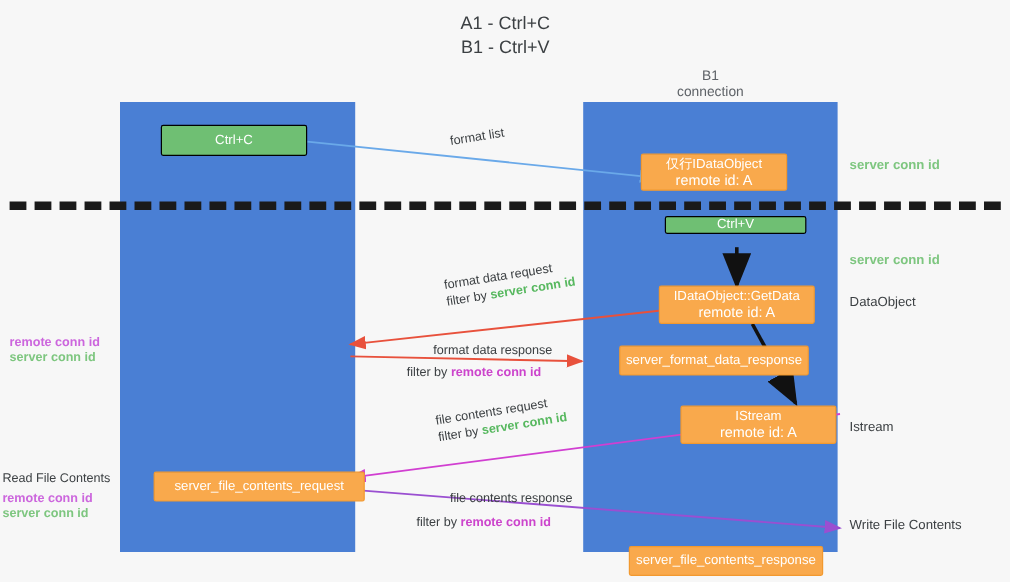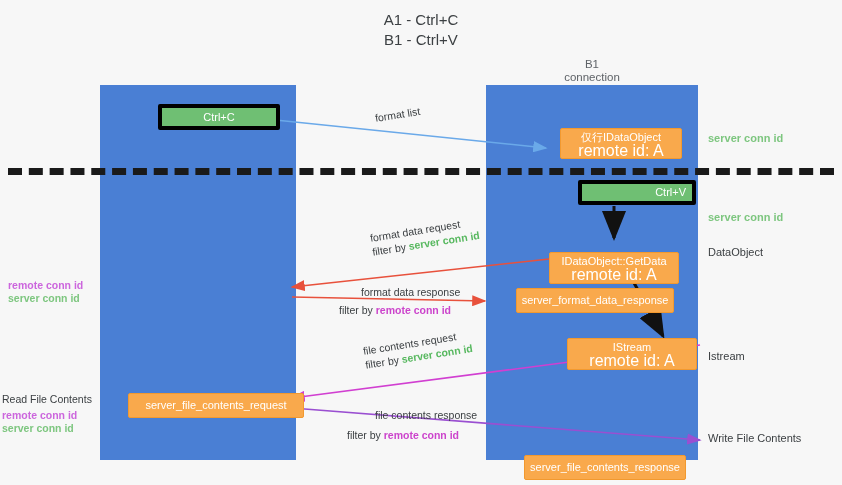--- a/index.html
+++ b/index.html
@@ -35,23 +35,23 @@
   .node{
     position:absolute;
     border-radius:2px;
     display:flex;flex-direction:column;align-items:center;justify-content:center;
     color:#ffffff;
     font-size:11px;line-height:13px;
     text-align:center;
     box-sizing:border-box;
     padding:3px 6px;
   }
-  .node.green{background:#6fbf73;border:4px solid #000000;margin-left:24px;}
+  .node.green{background:#6fbf73;border:1px solid #000000;}
   .node.orange{background:#f9a94c;border:1px solid #f2992f;}
-  .node .sub{font-size:16px;}
+  .node .sub{font-size:12px;}
 
   .mid{
     position:absolute;font-size:10.5px;line-height:14px;color:#3c4043;
     white-space:nowrap;
   }
   .mid .grn{color:#57b85f;font-weight:bold;}
   .mid .mag{color:#cc44cc;font-weight:bold;}
   .rot-neg{transform:rotate(-9deg);transform-origin:left top;}
 
   .sidelabel{
@@ -115,30 +115,30 @@
     <line x1="700" y1="345" x2="292" y2="398" stroke="#d13fd1" stroke-width="1.6" marker-end="url(#ah-mag)"></line>
     <line x1="292" y1="408" x2="700" y2="440" stroke="#9a4fd1" stroke-width="1.6" marker-end="url(#ah-pur)"></line>
   </svg>
 
   <div class="dashline"></div>
 
   <div class="node green" style="left:134px;top:104px;width:122px;height:26px;">
     <span>Ctrl+C</span>
   </div>
 
-  <div class="node orange" style="left:560px;top:128px;width:122px;height:31px;">
+  <div class="node orange" style="left:534px;top:128px;width:122px;height:31px;">
     <span>仅行IDataObject</span>
     <span class="sub">remote id: A</span>
   </div>
 
-  <div class="node green" style="left:554px;top:180px;width:118px;height:25px;align-items:flex-end;">
+  <div class="node green" style="left:554px;top:180px;width:118px;height:15px;">
     <span>Ctrl+V</span>
   </div>
 
-  <div class="node orange" style="left:549px;top:238px;width:130px;height:32px;margin-top:14px;">
+  <div class="node orange" style="left:549px;top:238px;width:130px;height:32px;">
     <span>IDataObject::GetData</span>
     <span class="sub">remote id: A</span>
   </div>
 
   <div class="node orange" style="left:567px;top:338px;width:130px;height:32px;">
     <span>IStream</span>
     <span class="sub">remote id: A</span>
   </div>
 
 

